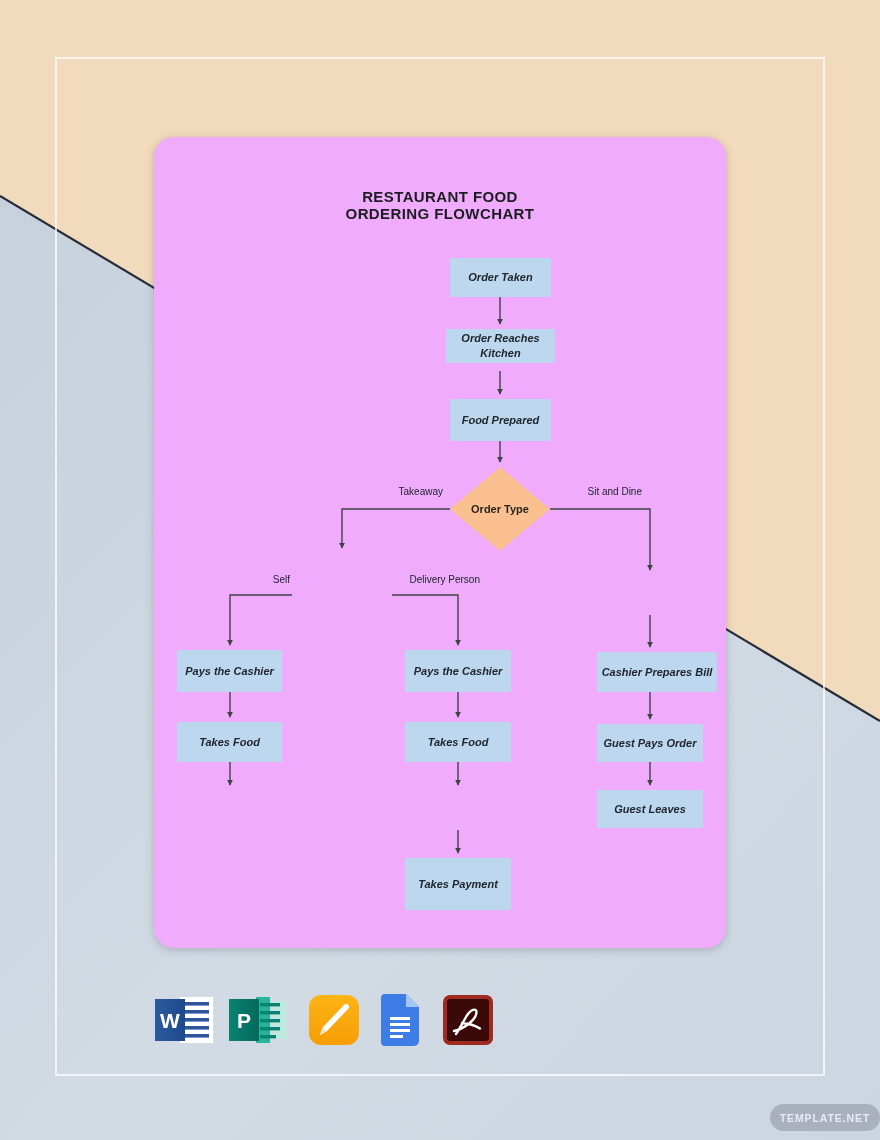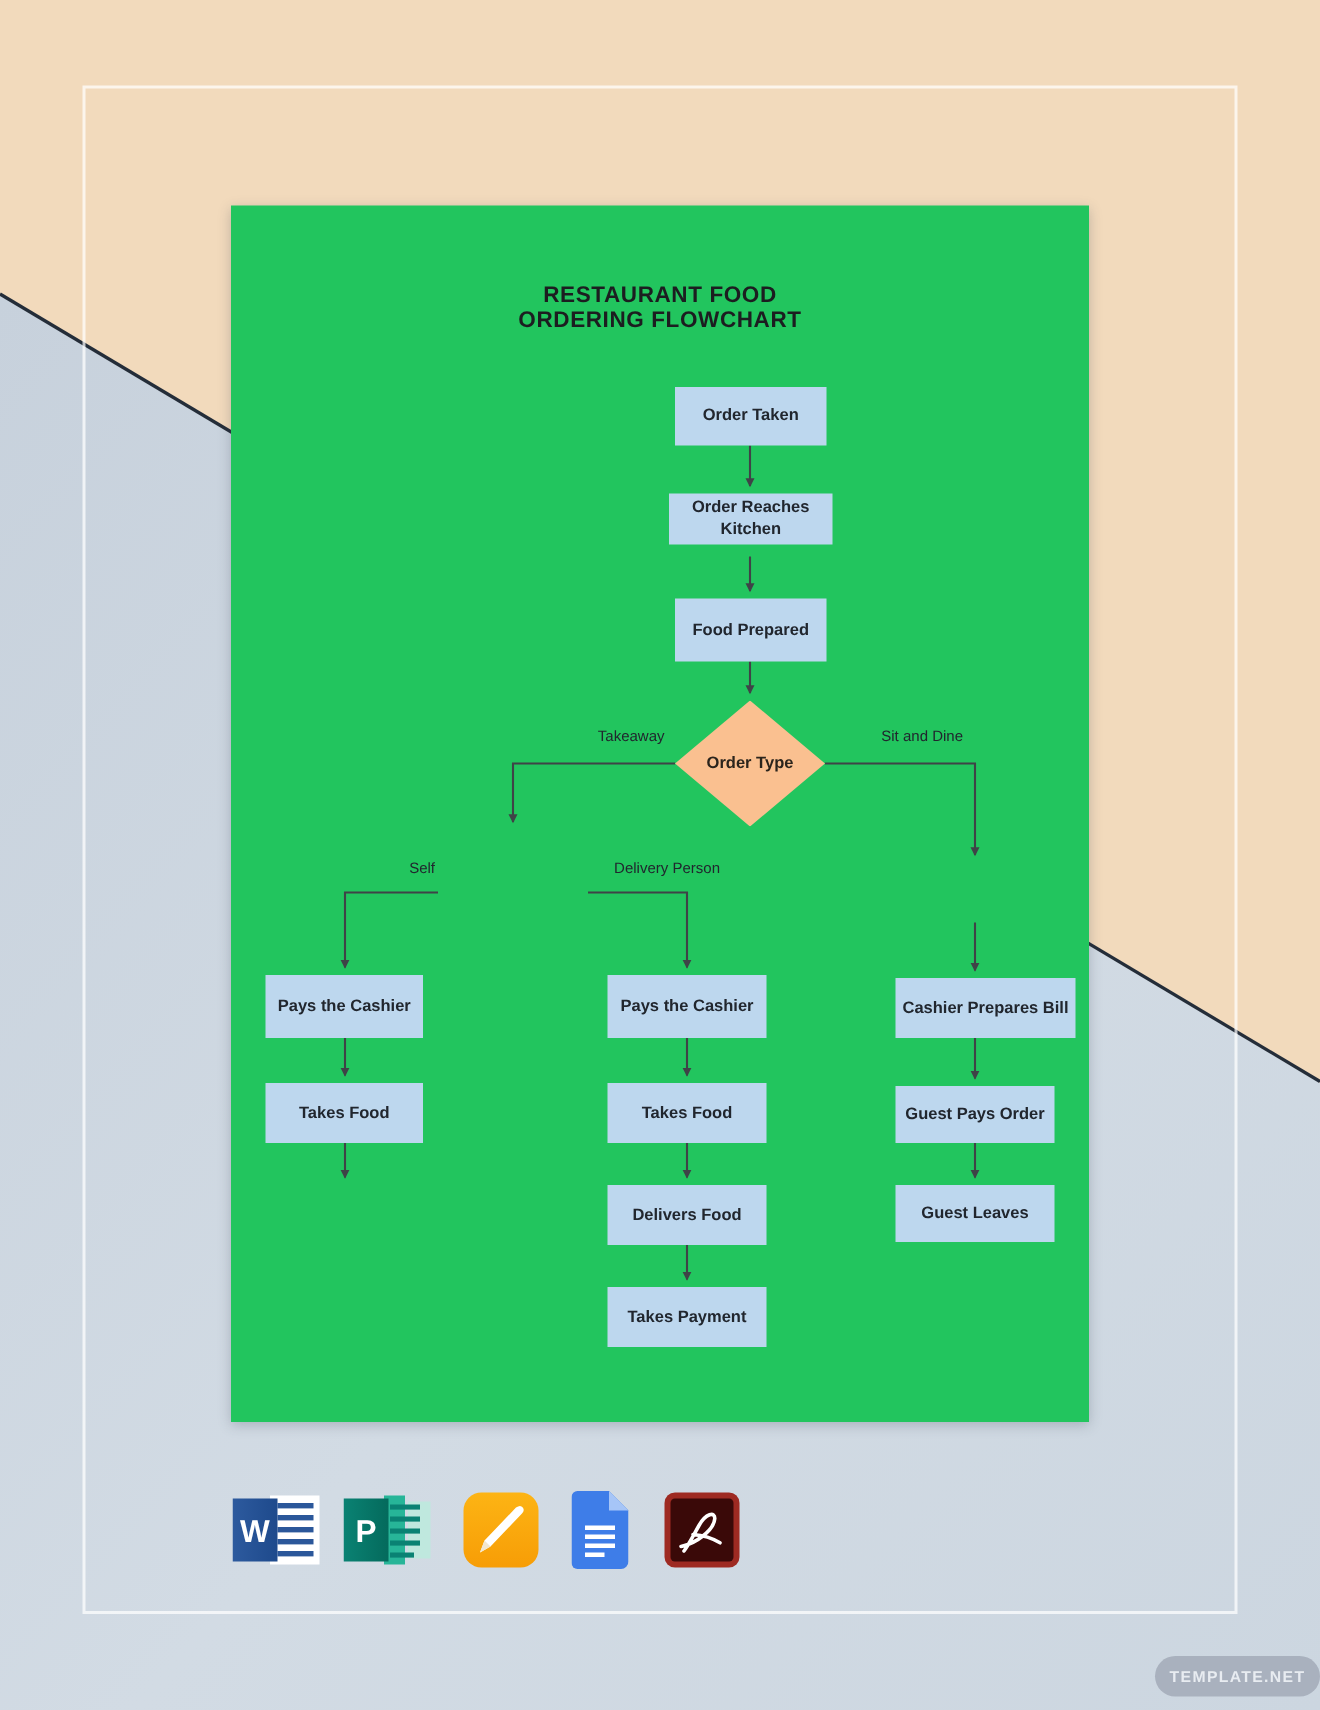--- a/index.html
+++ b/index.html
@@ -8,32 +8,32 @@
     font-family:"Liberation Sans", sans-serif;background:#f2dabc;
   }
   .bg-svg{position:absolute;left:0;top:0;width:880px;height:1140px;}
   .frame{
     position:absolute;left:55px;top:57px;width:770px;height:1019px;
     box-sizing:border-box;border:2px solid rgba(255,255,255,0.72);
     pointer-events:none;
   }
   .page{
     position:absolute;left:154px;top:137px;width:572px;height:811px;
-    background:#22c55e;box-shadow:0 2px 8px rgba(60,70,85,0.28);
+    background:#f0abfc;box-shadow:0 2px 8px rgba(60,70,85,0.28);border-radius:20px;
   }
   .page-title{
     position:absolute;top:51px;left:0;width:100%;text-align:center;
     font-weight:bold;font-size:15px;line-height:17px;letter-spacing:0.4px;
     color:#1c1d20;
   }
   .connectors{position:absolute;left:0;top:0;width:572px;height:811px;}
   .box{
     position:absolute;background:#bdd7ee;box-sizing:border-box;padding:2px 4px;
     display:flex;align-items:center;justify-content:center;text-align:center;
-    font-weight:bold;font-size:11px;line-height:1.35;color:#21262e;
+    font-weight:bold;font-size:11px;line-height:1.35;color:#21262e;font-style:italic;
   }
   .diamond{
     position:absolute;background:#fac090;
     clip-path:polygon(50% 0,100% 50%,50% 100%,0 50%);
     display:flex;align-items:center;justify-content:center;text-align:center;
     font-weight:bold;font-size:11px;color:#2b241c;
   }
   .edge-label{
     position:absolute;font-weight:normal;font-size:10px;color:#21262e;
     text-align:right;
@@ -105,22 +105,21 @@
   <div class="edge-label" style="left:199px;top:349px;width:90px">Takeaway</div>
   <div class="edge-label" style="left:398px;top:349px;width:90px">Sit and Dine</div>
   <div class="edge-label" style="left:76px;top:437px;width:60px">Self</div>
   <div class="edge-label" style="left:226px;top:437px;width:100px">Delivery Person</div>
 
   <div class="box" style="left:23px;top:513px;width:105px;height:42px">Pays the Cashier</div>
   <div class="box" style="left:23px;top:585px;width:105px;height:40px">Takes Food</div>
 
   <div class="box" style="left:251px;top:513px;width:106px;height:42px">Pays the Cashier</div>
   <div class="box" style="left:251px;top:585px;width:106px;height:40px">Takes Food</div>
-  <div class="box" style="left:251px;top:653px;width:106px;height:40px">Delivers Food</div>
-  <div class="box" style="left:251px;top:721px;width:106px;height:40px">Takes Payment</div>
+  <div class="box" style="left:251px;top:721px;width:106px;height:52px">Takes Payment</div>
 
   <div class="box" style="left:443px;top:515px;width:120px;height:40px">Cashier Prepares Bill</div>
   <div class="box" style="left:443px;top:587px;width:106px;height:38px">Guest Pays Order</div>
   <div class="box" style="left:443px;top:653px;width:106px;height:38px">Guest Leaves</div>
 </div>
 
 <div class="app-icon" style="left:155px;top:995px">
   <svg width="60" height="50" viewBox="0 0 60 50">
     <defs>
       <linearGradient id="wg" x1="0" y1="0" x2="1" y2="0">

